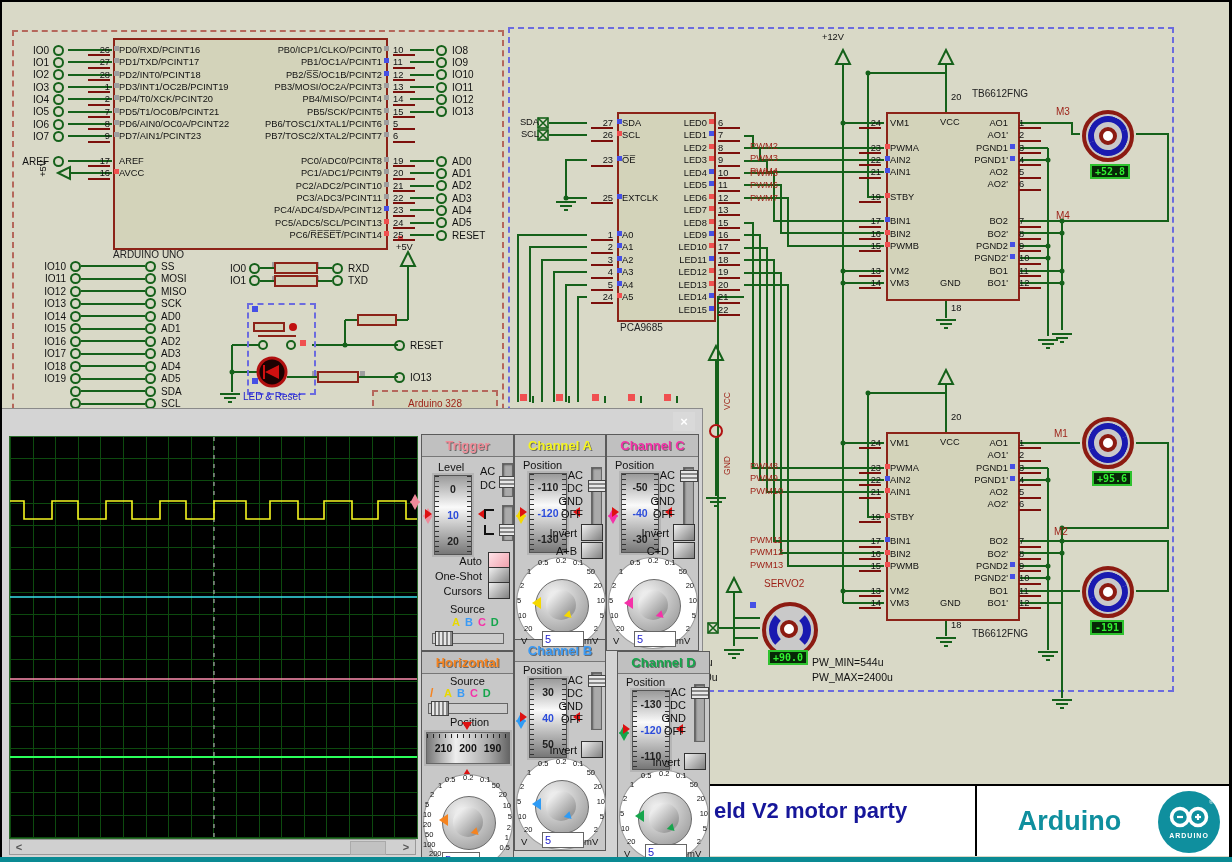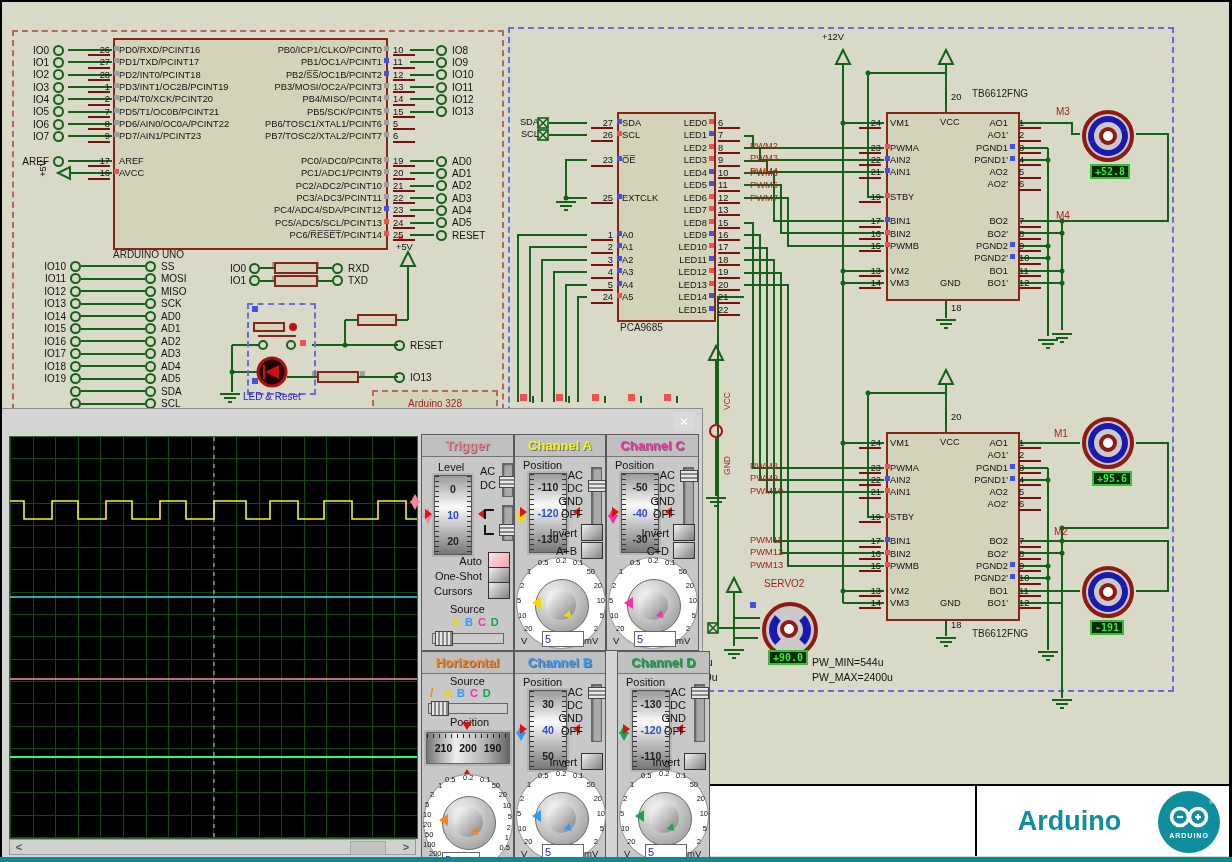--- a/index.html
+++ b/index.html
@@ -1101,20 +1101,21 @@
   <div class="servo" style="left:762px;top:602px">
       <i class="hub"></i>
     </div>
   <div class="disp" style="left:768px;top:650px">+90.0</div>
   <span class="abs" style="left:812px;top:656px;font-size:10.5px;z-index:2">PW_MIN=544u</span>
   <span class="abs" style="left:812px;top:671px;font-size:10.5px;z-index:2">PW_MAX=2400u</span>
   <span class="abs" style="left:701px;top:656px;font-size:10.5px;z-index:2">4u</span>
   <span class="abs" style="left:700px;top:671px;font-size:10.5px;z-index:2">00u</span>
 
   <div id="tb">
+    <span class="tb-title">eld V2 motor party</span>
     <div class="tb-sep"></div>
     <div class="tb-brand">Arduino</div>
     <svg class="abs" style="left:592px;top:4px" width="64" height="64">
       <circle cx="32" cy="32" r="31" fill="#0f8f9e"></circle>
       <g stroke="#fff" stroke-width="3.5" fill="none">
         <circle cx="23" cy="27" r="8.5"></circle>
           <circle cx="41" cy="27" r="8.5"></circle>
       </g>
       <g stroke="#fff" stroke-width="2.2">
         <line x1="20" y1="27" x2="26" y2="27"></line>
@@ -1165,21 +1166,21 @@
           </div>
         <i class="e1" style="left:62px;top:52px"></i>
         <i class="e2" style="left:62px;top:68px"></i>
         <div class="vslider" style="left:80px;top:48px;height:34px">
             <div class="vh" style="top:18px"></div>
           </div>
         <span class="lab" style="left:18px;top:98px;width:42px;text-align:right">Auto</span>
         <div class="btn lit" style="left:66px;top:95px"></div>
         <span class="lab" style="left:4px;top:113px;width:56px;text-align:right">One-Shot</span>
         <div class="btn" style="left:66px;top:110px"></div>
-        <span class="lab" style="left:12px;top:128px;width:48px;text-align:left">Cursors</span>
+        <span class="lab" style="left:12px;top:128px;width:48px;text-align:right">Cursors</span>
         <div class="btn" style="left:66px;top:125px"></div>
         <span class="lab" style="left:28px;top:146px">Source</span>
         <div class="letters" style="left:30px;top:159px">
           
         <span>A</span><span>B</span><span>C</span><span>D</span></div>
         <div class="hslider" style="left:10px;top:176px;width:70px">
             <div class="hh"></div>
           </div>
       </div>
     </div>
@@ -1349,21 +1350,21 @@
           <span class="ku" style="left:3px;top:86px">ms</span>
           <span class="ku" style="left:72px;top:86px">µs</span>
           <div class="kc"></div>
           <i class="kp1"></i>
             <i class="kp2"></i>
           <input class="kval" value="5m" style="">
         </div>
       </div>
     </div>
 
-    <div class="panel" style="left:513px;top:242px;width:92px;height:212px">
+    <div class="panel" style="left:513px;top:230px;width:92px;height:212px">
       <div class="ptitle c-b">Channel B</div>
       <div class="pbody">
         <span class="lab" style="left:8px;top:2px">Position</span>
         <div class="ud" style="left:0px;top:46px;--c:#2e9bf5"></div>
         <div class="gauge" style="left:14px;top:16px">
 
         <div>30</div>
             <div>40</div>
             <div>50</div>
           </div>

